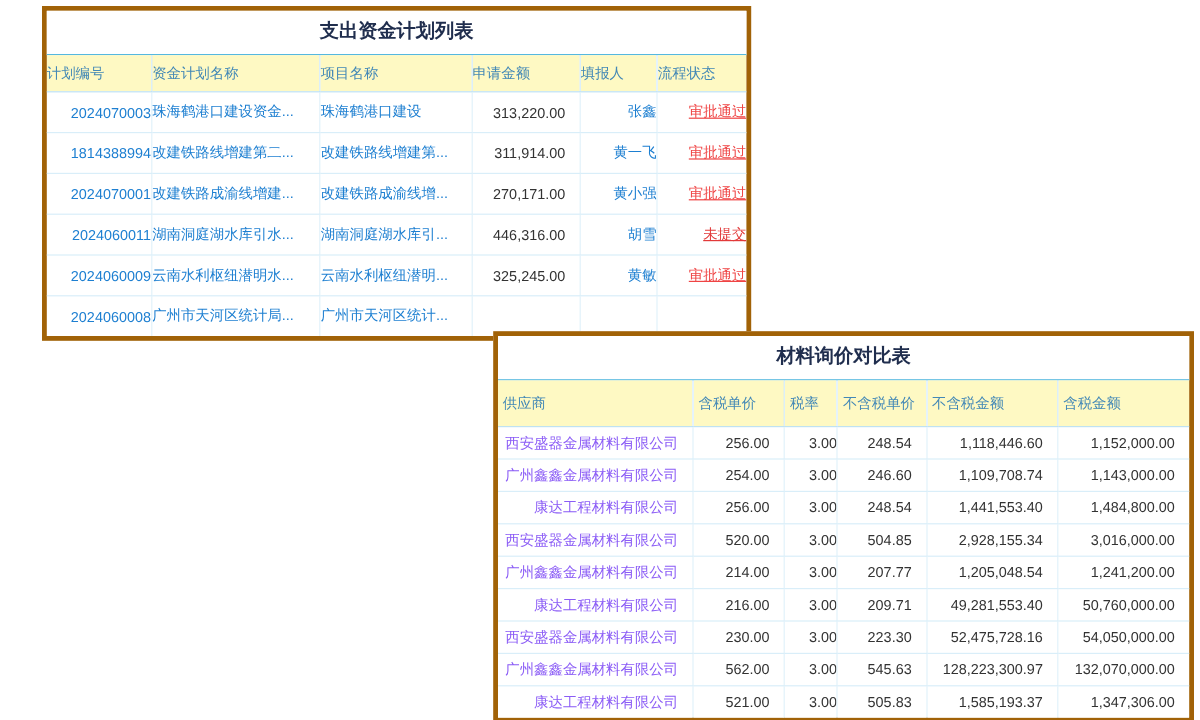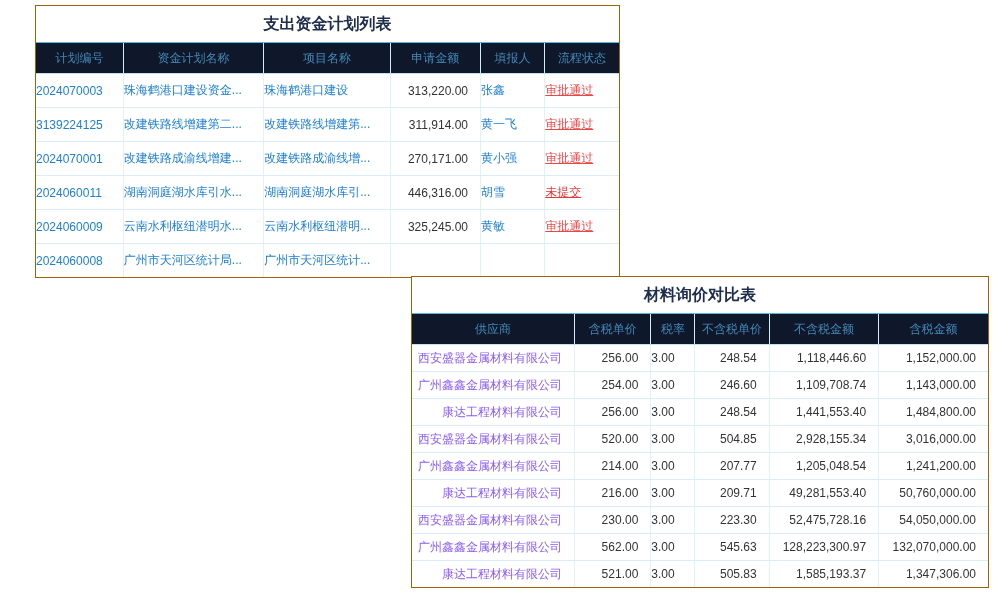--- a/index.html
+++ b/index.html
@@ -1,49 +1,49 @@
 <!DOCTYPE html>
 <html><head>
 <meta charset="utf-8">
 <style>
   html,body{margin:0;padding:0;}
   body{
     width:1000px;height:600px;position:relative;overflow:hidden;
     background:#ffffff;
     font-family:"Liberation Sans","DejaVu Sans",sans-serif;
   }
-  .panel{position:absolute;background:#ffffff;border:1px solid #a16207;}
+  .panel{position:absolute;background:#ffffff;border:4px solid #a16207;}
   .panel-title{
     height:36px;line-height:36px;text-align:center;
     font-size:16px;font-weight:bold;color:#202e4e;
     border-bottom:1px solid #55b8df;background:#ffffff;
   }
   table{width:100%;border-collapse:collapse;table-layout:fixed;font-size:12px;}
   th,td{overflow:hidden;white-space:nowrap;text-overflow:ellipsis;padding:0;}
   th{
-    background:#0f172a;color:#4388b6;font-weight:normal;
+    background:#fef9c3;color:#4388b6;font-weight:normal;
     border-right:1px solid #d4ecf8;border-bottom:1px solid #bfe2f2;
-    text-align:center;
+    text-align:left;
   }
   td{
     border-right:1px solid #e2f2fb;border-bottom:1px solid #d9eef9;
     color:#333333;background:#ffffff;
   }
   th:last-child,td:last-child{border-right:none;}
   tbody tr:last-child td{border-bottom:none;}
 
   #expense-panel{left:35px;top:5px;width:583px;z-index:1;}
   #expense-panel th{height:30px;}
   #expense-panel td{height:33px;}
 
   #quote-panel{left:411px;top:276px;width:576px;z-index:2;}
-  #quote-panel th{height:30px;white-space:normal;line-height:1.25;padding:0 4px;}
+  #quote-panel th{height:38px;white-space:normal;line-height:1.25;padding:0 4px;}
   #quote-panel td{height:26px;}
 
-  .t-center{text-align:left;margin-top:47px;}
+  .t-center{text-align:right;margin-top:47px;}
   .t-left{text-align:left;}
   .t-right{text-align:right;padding-right:12px;}
   .link{color:#1d7fd1;cursor:pointer;}
   .green{color:#8b5cf6;}
   .status-ok{color:#ef4444;text-decoration:underline;cursor:pointer;}
   .status-no{color:#e23a3a;text-decoration:underline;cursor:pointer;}
 </style>
 </head>
 <body>
 
@@ -71,21 +71,21 @@
     <tbody>
       <tr>
         <td class="t-center link">2024070003</td>
         <td class="t-left link">珠海鹤港口建设资金...</td>
         <td class="t-left link">珠海鹤港口建设</td>
         <td class="t-right">313,220.00</td>
         <td class="t-center link">张鑫</td>
         <td class="t-center status-ok">审批通过</td>
       </tr>
       <tr>
-        <td class="t-center link">3139224125</td>
+        <td class="t-center link">1814388994</td>
         <td class="t-left link">改建铁路线增建第二...</td>
         <td class="t-left link">改建铁路线增建第...</td>
         <td class="t-right">311,914.00</td>
         <td class="t-center link">黄一飞</td>
         <td class="t-center status-ok">审批通过</td>
       </tr>
       <tr>
         <td class="t-center link">2024070001</td>
         <td class="t-left link">改建铁路成渝线增建...</td>
         <td class="t-left link">改建铁路成渝线增...</td>

